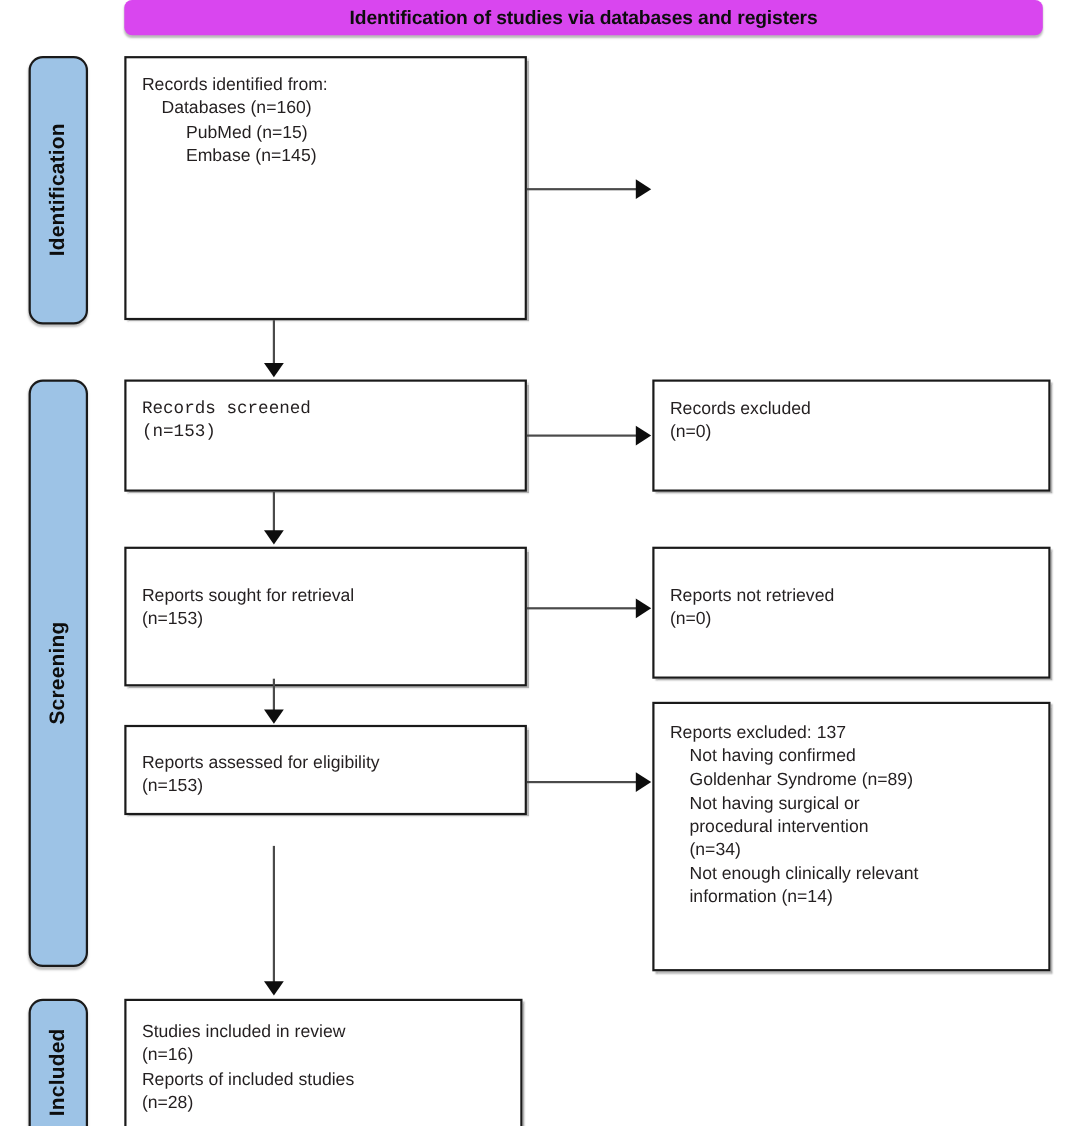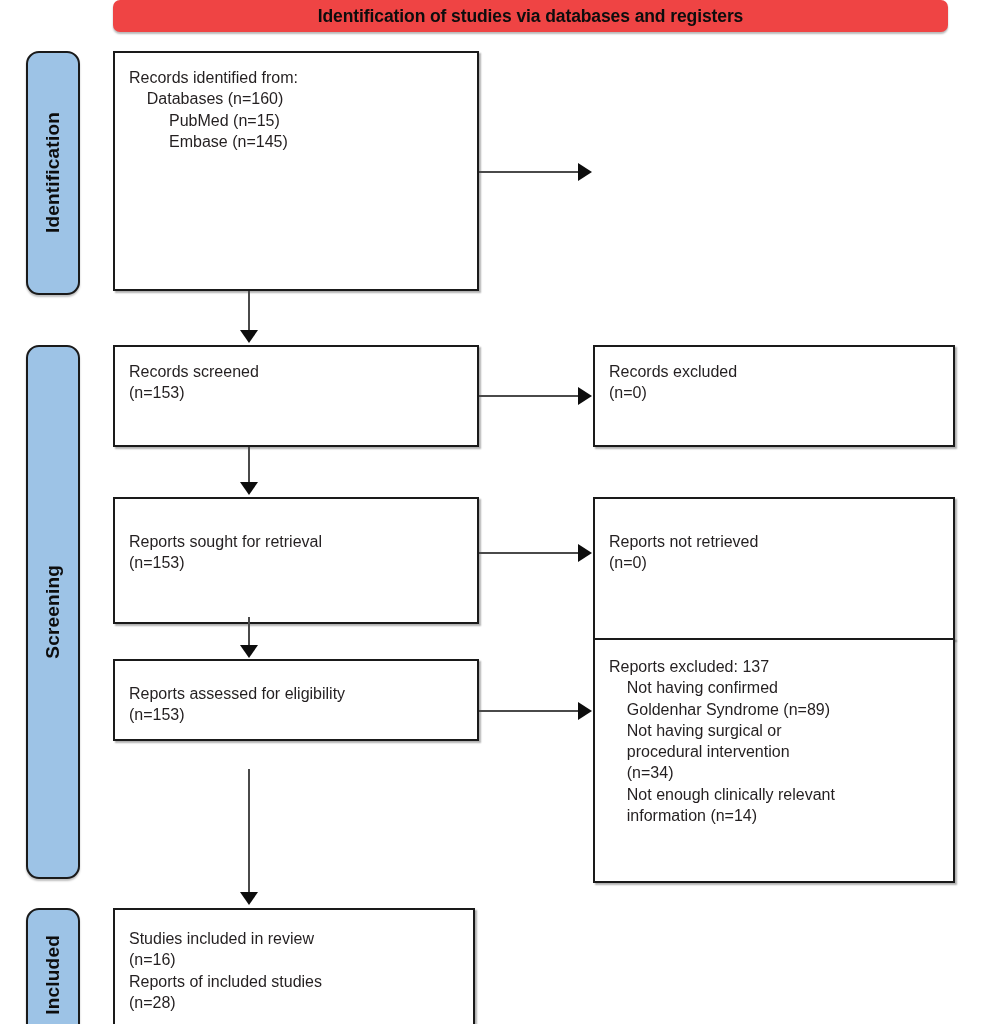--- a/index.html
+++ b/index.html
@@ -17,21 +17,21 @@
     color: #231f20;
   }
 
   
   .banner {
     position: absolute;
     left: 113px;
     top: 0px;
     width: 835px;
     height: 32px;
-    background: #ef4444;
+    background: #d946ef;
     border-radius: 7px;
     box-shadow: 0 2px 2px rgba(0,0,0,0.28);
     display: flex;
     align-items: center;
     justify-content: center;
   }
   .banner-text {
     font-size: 17.5px;
     font-weight: bold;
     letter-spacing: -0.1px;
@@ -77,24 +77,24 @@
   .box-text {
     font-size: 16px;
     line-height: 1.33;
     color: #231f20;
     white-space: pre-wrap;
   }
   .box-text .ital { font-style: italic; }
 
   #box-identified      { left: 113px; top: 51px;  width: 366px; height: 240px; }
   #box-removed         { left: 593px; top: 51px;  width: 362px; height: 240px; padding-top: 18px; }
-  #box-screened        { left: 113px; top: 345px; width: 366px; height: 102px; }
+  #box-screened        { left: 113px; top: 345px; width: 366px; height: 102px; font-family: Liberation Mono, monospace; }
   #box-excluded        { left: 593px; top: 345px; width: 362px; height: 102px; }
   #box-sought          { left: 113px; top: 497px; width: 366px; height: 127px; padding-top: 32px; }
-  #box-not-retrieved   { left: 593px; top: 497px; width: 362px; height: 143px; padding-top: 32px; }
+  #box-not-retrieved   { left: 593px; top: 497px; width: 362px; height: 120px; padding-top: 32px; }
   #box-assessed        { left: 113px; top: 659px; width: 366px; height: 82px; padding-top: 22px; }
   #box-reports-excl    { left: 593px; top: 638px; width: 362px; height: 245px; padding-top: 16px; }
   #box-included        { left: 113px; top: 908px; width: 362px; height: 130px; padding-top: 18px; }
   .vline {
     position: absolute;
     width: 2px;
     background: #4a4a4a;
   }
   .hline {
     position: absolute;

